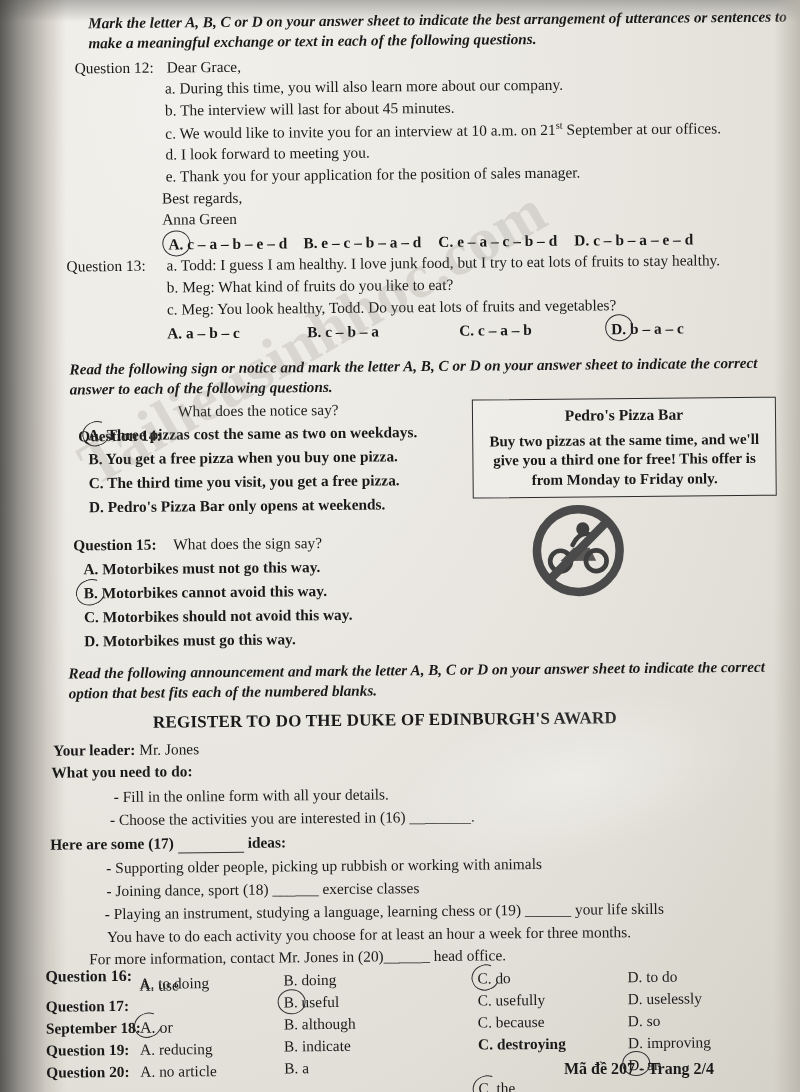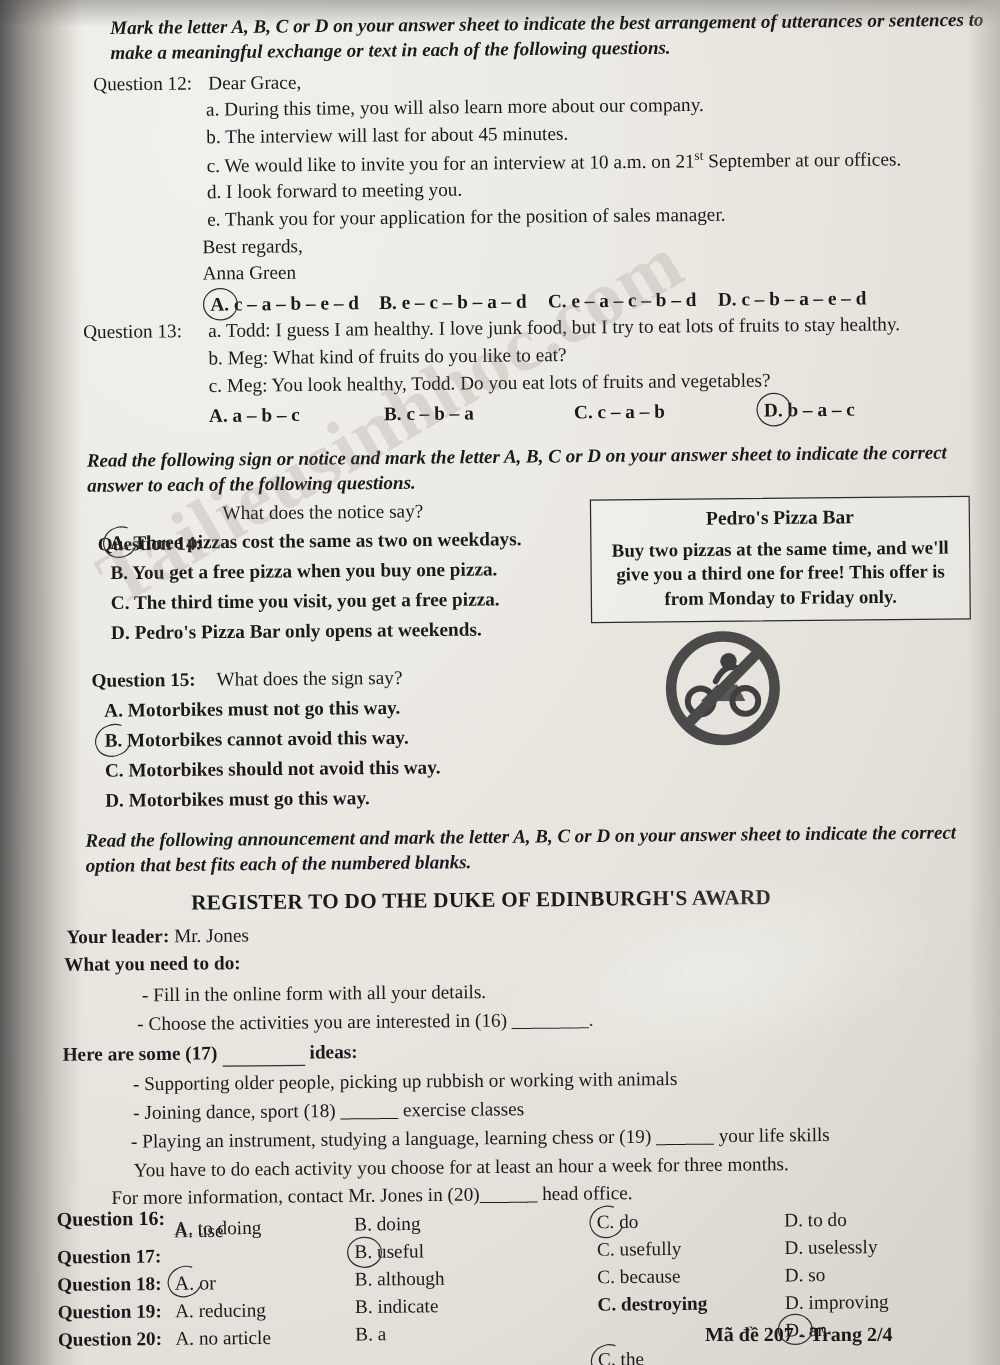--- a/index.html
+++ b/index.html
@@ -179,21 +179,21 @@
     <div class="blk" style="left:562px;top:970px;font-size:15.4px;">D. to do</div>
     <div class="circ-open" style="left:406px;top:965px;width:26px;height:24px;"></div>
 
     <div class="blk b" style="left:-20px;top:994px;font-size:15.4px;">Question 17:</div>
     <div class="blk" style="left:74px;top:974px;font-size:15.4px;">A. use</div>
     <div class="blk" style="left:218px;top:992px;font-size:15.4px;">B. useful</div>
     <div class="blk" style="left:412px;top:992px;font-size:15.4px;">C. usefully</div>
     <div class="blk" style="left:562px;top:992px;font-size:15.4px;">D. uselessly</div>
     <div class="circle" style="left:212px;top:988px;width:26px;height:23px;"></div>
 
-    <div class="blk b" style="left:-20px;top:1016px;font-size:15.4px;">Question 18:</div>
+    <div class="blk b" style="left:-20px;top:1016px;font-size:15.4px;">September 18:</div>
     <div class="blk" style="left:74px;top:1016px;font-size:16px;">A. or</div>
     <div class="blk" style="left:218px;top:1014px;font-size:15.4px;">B. although</div>
     <div class="blk" style="left:412px;top:1014px;font-size:15.4px;">C. because</div>
     <div class="blk" style="left:562px;top:1014px;font-size:15.4px;">D. so</div>
     <div class="circ-open" style="left:68px;top:1010px;width:26px;height:23px;"></div>
 
     <div class="blk b" style="left:-20px;top:1038px;font-size:15.4px;">Question 19:</div>
     <div class="blk" style="left:74px;top:1038px;font-size:15.4px;">A. reducing</div>
     <div class="blk" style="left:218px;top:1036px;font-size:15.4px;">B. indicate</div>
     <div class="blk" style="left:412px;top:1036px;font-size:15.4px;font-weight:bold;">C. destroying</div>

